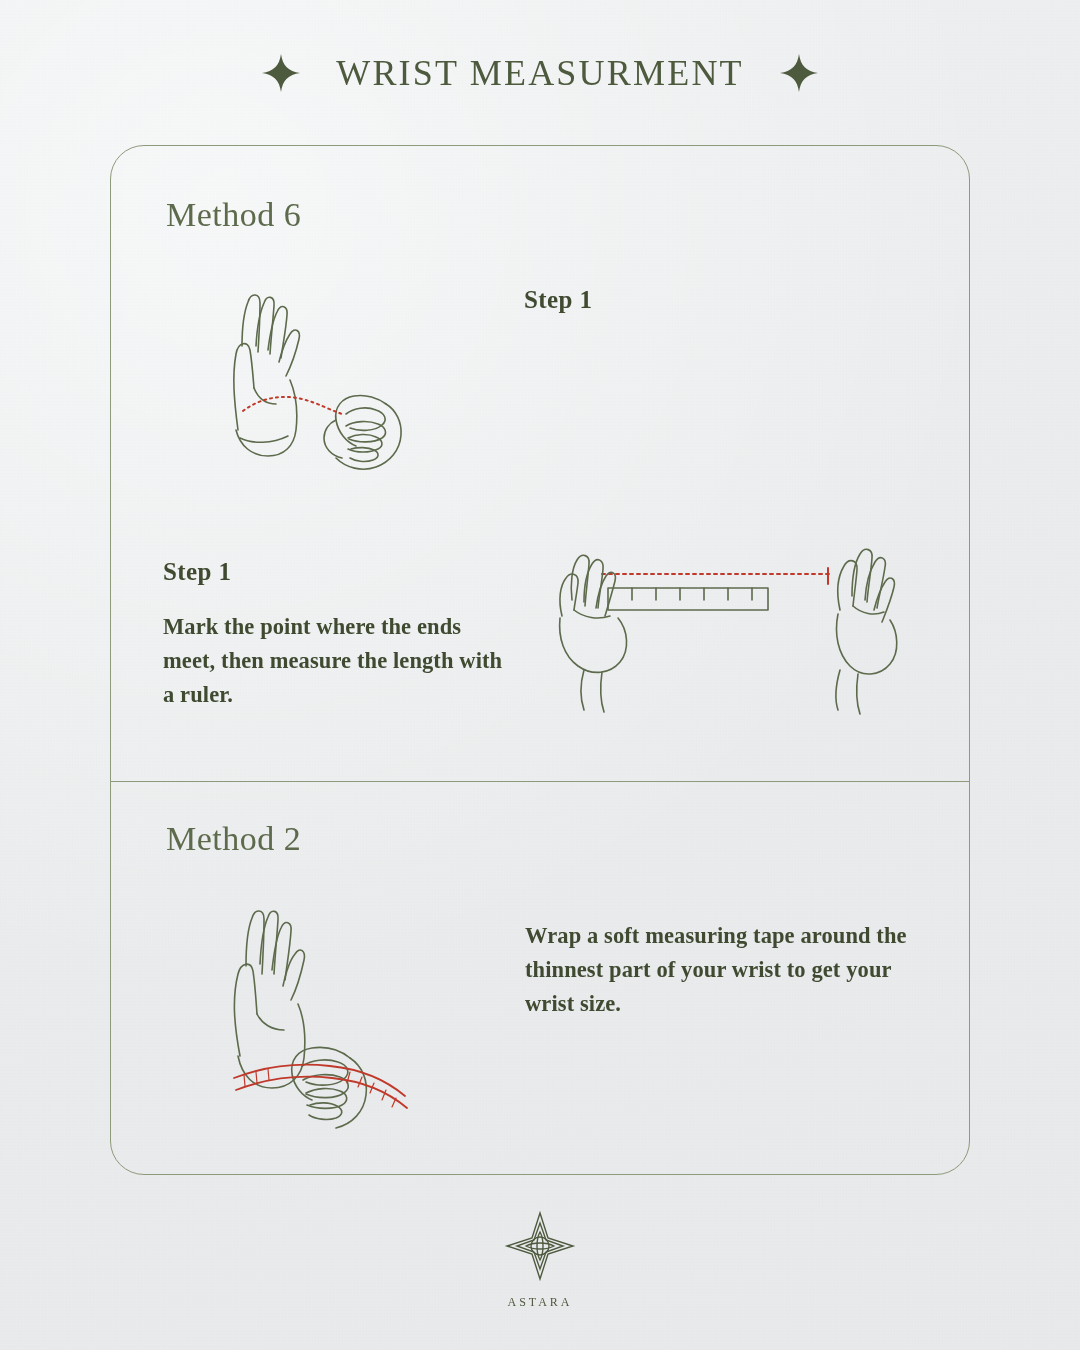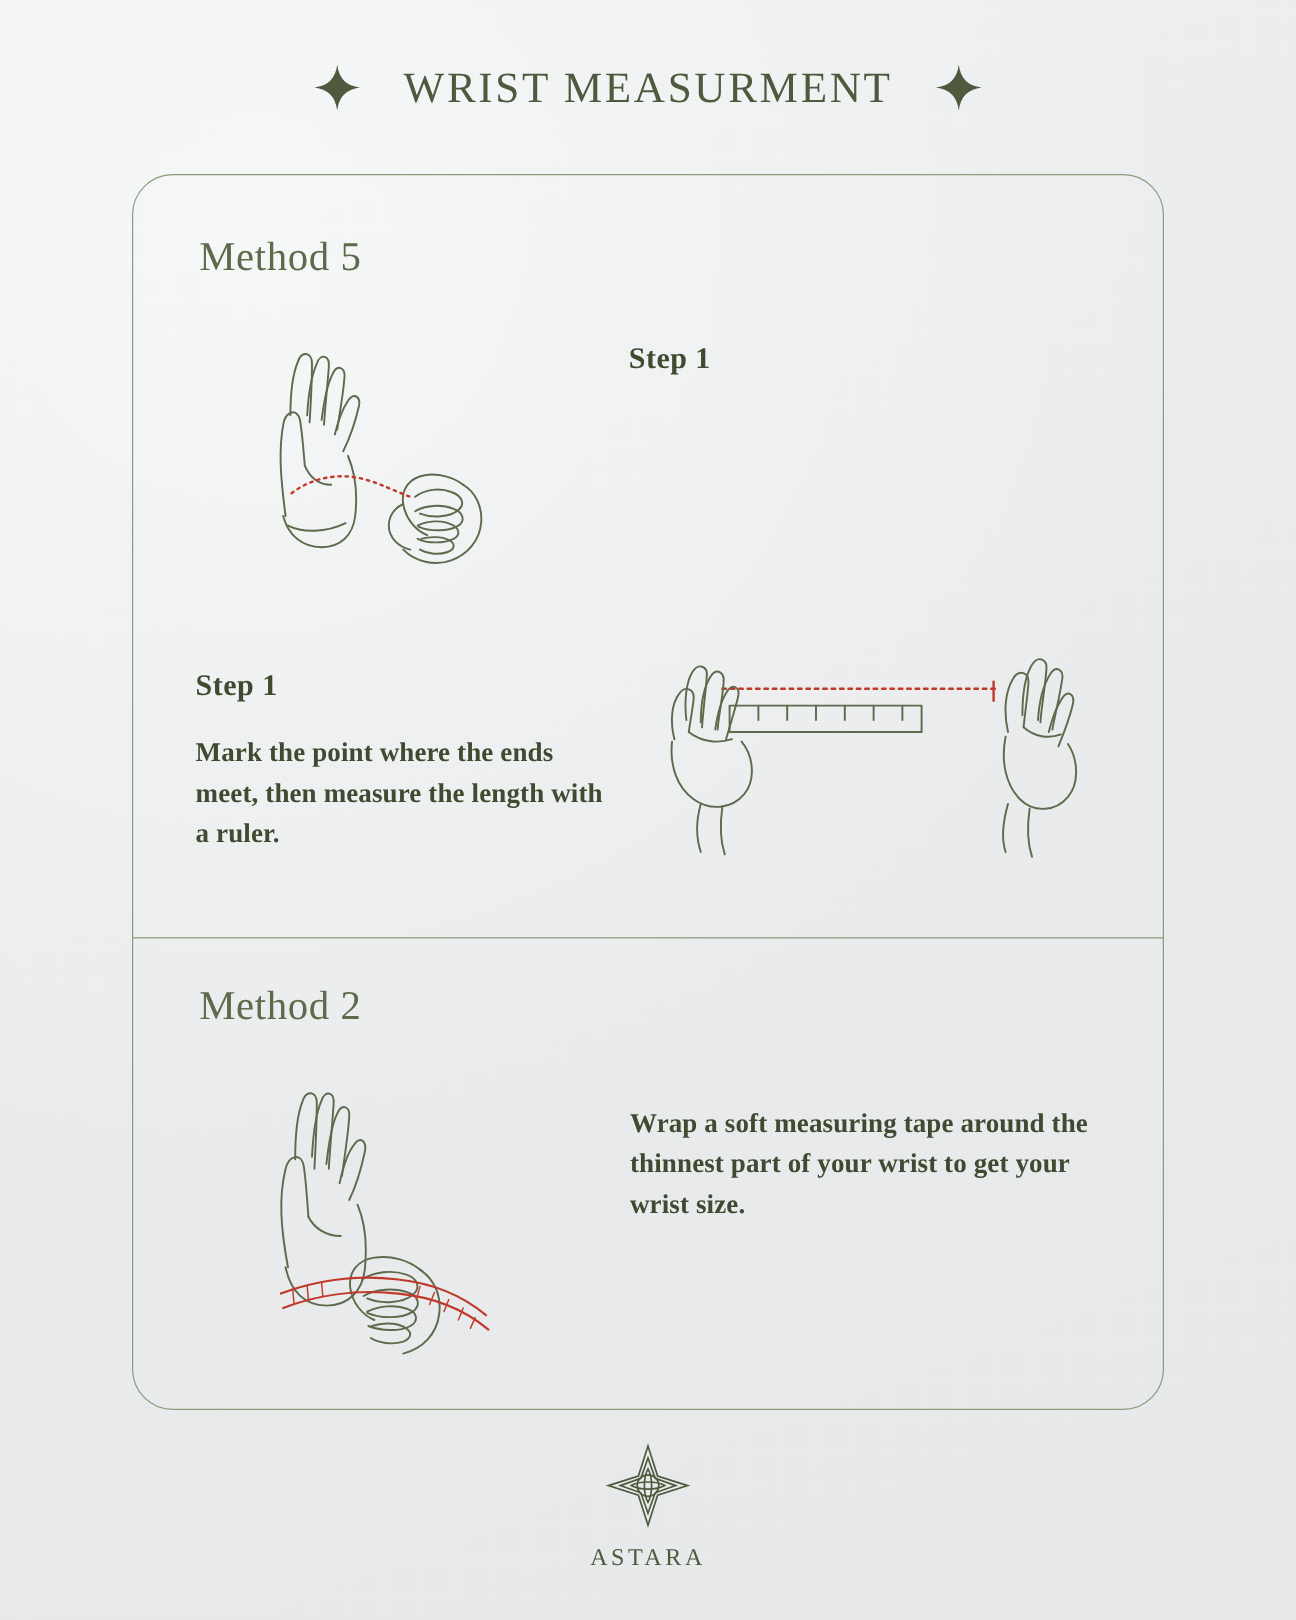--- a/index.html
+++ b/index.html
@@ -117,21 +117,21 @@
     left: 0;
     bottom: 40px;
     width: 1080px;
     display: flex;
     flex-direction: column;
     align-items: center;
     gap: 12px;
   }
   .brand {
     font-family: "Liberation Serif", serif;
-    font-size: 20px;
+    font-size: 12px;
     letter-spacing: 3px;
     color: #4e5a3e;
   }
 </style>
 </head>
 <body>
 
 <div class="page">
   <div class="grain"></div>
 
@@ -141,21 +141,21 @@
     </svg>
     <div class="title">WRIST MEASURMENT</div>
     <svg class="spark" width="42" height="42" viewBox="0 0 42 42">
       <path d="M21 2 C22.6 13.6 28.4 19.4 40 21 C28.4 22.6 22.6 28.4 21 40 C19.4 28.4 13.6 22.6 2 21 C13.6 19.4 19.4 13.6 21 2 Z" fill="#4e5a3e"></path>
     </svg>
   </div>
 
   <div class="card"></div>
   <div class="divider"></div>
 
-  <div class="method" id="method-1">Method 5</div>
+  <div class="method" id="method-1">Method 6</div>
 
   <svg class="illo" id="illo-step1" width="260" height="210" viewBox="0 0 260 210" fill="none" stroke="#5d6a4c" stroke-width="1.6" stroke-linecap="round" stroke-linejoin="round">
 
     <path d="M42 150 C38 120 36 96 40 74 C42 62 52 60 54 70 C56 82 57 96 58 108"></path>
     <path d="M46 66 C46 48 48 32 52 22 C55 12 64 13 64 23 C64 36 63 56 62 72"></path>
     <path d="M60 66 C61 48 64 32 68 23 C71 14 79 16 78 26 C77 40 75 58 74 74"></path>
     <path d="M72 70 C74 54 77 40 81 32 C85 23 92 26 91 35 C90 49 87 64 85 78"></path>
     <path d="M83 82 C86 70 90 60 94 54 C99 46 105 51 103 59 C100 72 95 86 90 96"></path>
     <path d="M40 150 C44 166 56 176 72 176 C88 176 98 166 100 150 C102 132 100 114 94 100"></path>
     <path d="M58 108 C62 118 70 124 80 124"></path>

